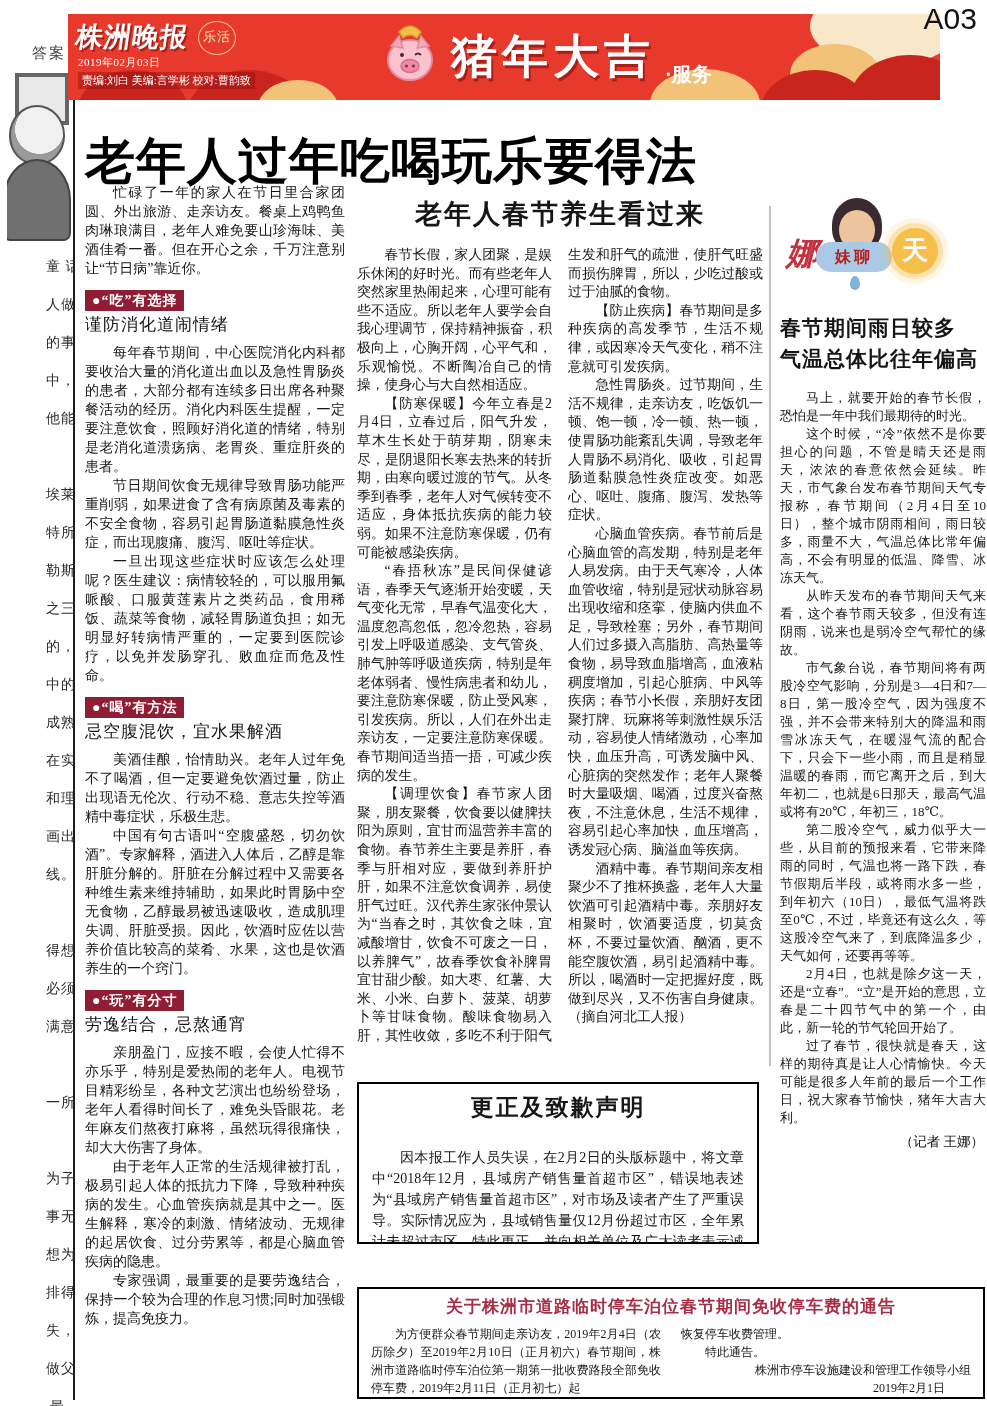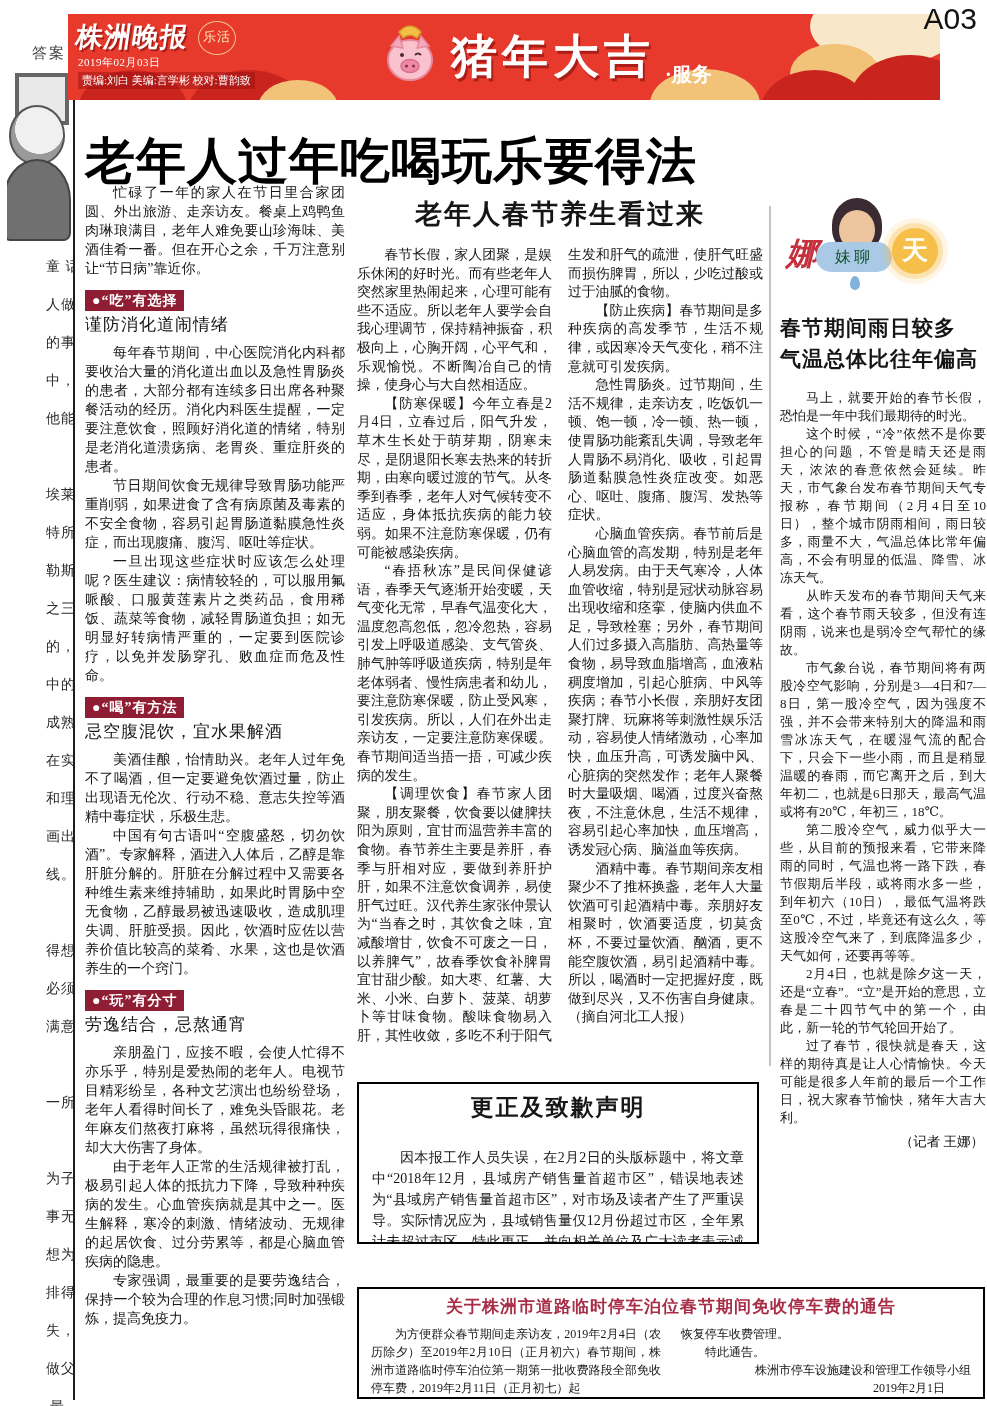--- a/index.html
+++ b/index.html
@@ -54,21 +54,21 @@
                font-size:13.8px;line-height:18.6px;text-align:justify;}
   .divider-v{position:absolute;left:769px;top:206px;width:2px;height:860px;background:#c2c2c2;}
 
   
   .sidebar{position:absolute;left:780px;top:198px;width:206px;}
   .logo{position:relative;height:96px;}
   .hair{position:absolute;left:52px;top:0;width:50px;height:54px;border-radius:50% 50% 42% 42%;background:#3a2b33;}
   .face{position:absolute;left:59px;top:12px;width:36px;height:40px;border-radius:50%;background:#ecc49d;}
   .na-char{position:absolute;left:6px;top:34px;color:#c4303c;font-size:32px;font-weight:bold;font-style:italic;}
   .cloud-pill{position:absolute;left:36px;top:44px;width:76px;height:30px;background:#a9c9e6;border-radius:16px;
-              color:#14532d;font-size:16px;font-weight:normal;text-align:center;line-height:30px;letter-spacing:3px;}
+              color:#b91c1c;font-size:16px;font-weight:bold;text-align:center;line-height:30px;letter-spacing:3px;}
   .drop{position:absolute;left:70px;top:78px;width:10px;height:14px;background:#7fb3dd;border-radius:50% 50% 50% 50%/60% 60% 40% 40%;}
   .sun{position:absolute;left:112px;top:30px;width:46px;height:46px;background:#f5bf4a;border-radius:50%;
        color:#fff;font-size:26px;font-weight:bold;text-align:center;line-height:46px;
        box-shadow:0 0 0 5px rgba(245,191,74,.35),0 0 0 10px rgba(245,191,74,.15);}
   .sidebar-title{font-size:21px;font-weight:bold;line-height:31px;margin:19px 0 14px;letter-spacing:1px;}
   .sidebar-body{font-size:13px;line-height:18px;text-align:justify;}
   .byline{text-align:right;font-size:13.5px;margin-top:6px;padding-right:2px;}
 
   
   .correction{position:absolute;left:357px;top:1082px;width:402px;height:162px;border:2px solid #000;

